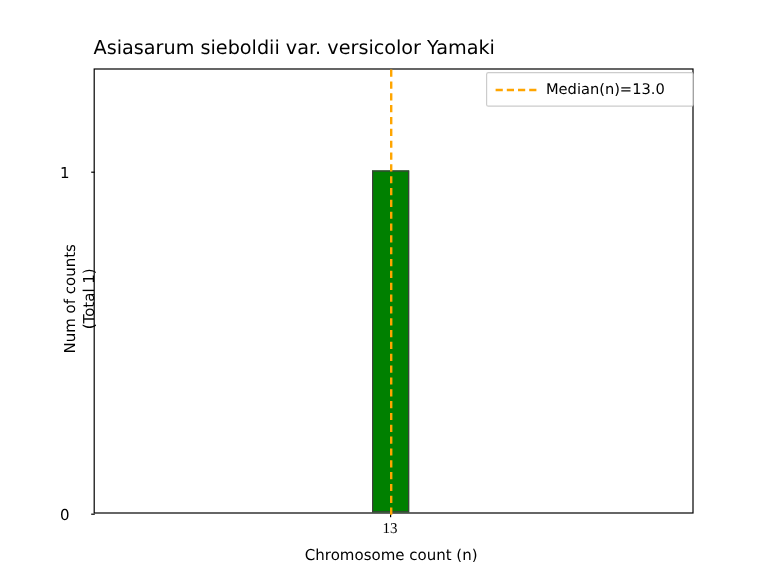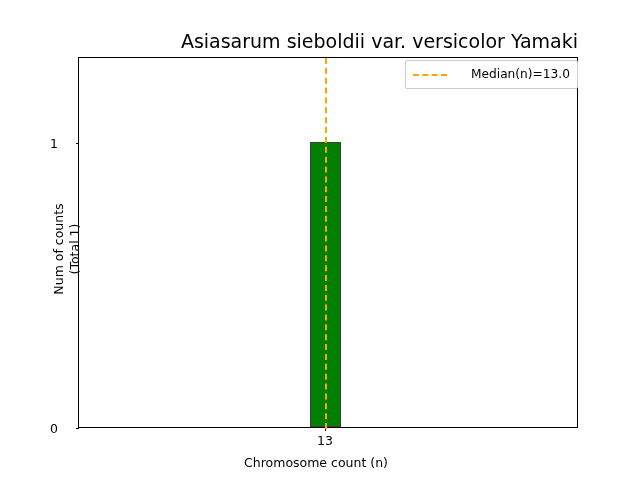--- a/index.html
+++ b/index.html
@@ -15,22 +15,22 @@
     font-family: "DejaVu Sans", sans-serif;
     overflow: hidden;
   }
 
   
   #chart-title {
     position: absolute;
     left: 78px;
     top: 30px;
     width: 500px;
-    text-align: right;
-    font-size: 19px;
+    text-align: left;
+    font-size: 16px;
     color: #000000;
     white-space: nowrap;
   }
 
   
   #plot-area {
     position: absolute;
     left: 78px;
     top: 57px;
     width: 500px;
@@ -78,26 +78,27 @@
     color: #000000;
     white-space: nowrap;
   }
   .xtick-label {
     position: absolute;
     font-size: 12.5px;
     color: #000000;
     white-space: nowrap;
     transform: translateX(-50%);
     text-align: center;
+    font-family: Liberation Serif, serif;
   }
 
   
   #xlabel {
     position: absolute;
-    left: 66px;
+    left: 76px;
     top: 455px;
     width: 500px;
     text-align: center;
     font-size: 12.5px;
     color: #000000;
     white-space: nowrap;
   }
   #ylabel {
     position: absolute;
     left: -119px;
@@ -120,21 +121,21 @@
     border: 0.9px solid #cccccc;
     background: rgba(255,255,255,0.92);
     border-radius: 2px;
     padding: 5px 7px 6px 7px;
     box-sizing: border-box;
     width: 173px;
   }
   .legend-row {
     display: flex;
     align-items: center;
-    gap: 24px;
+    gap: 8px;
   }
   .legend-sample {
     flex: 0 0 auto;
     width: 34px;
     height: 15px;
     position: relative;
   }
   .legend-sample::before {
     content: "";
     position: absolute;

